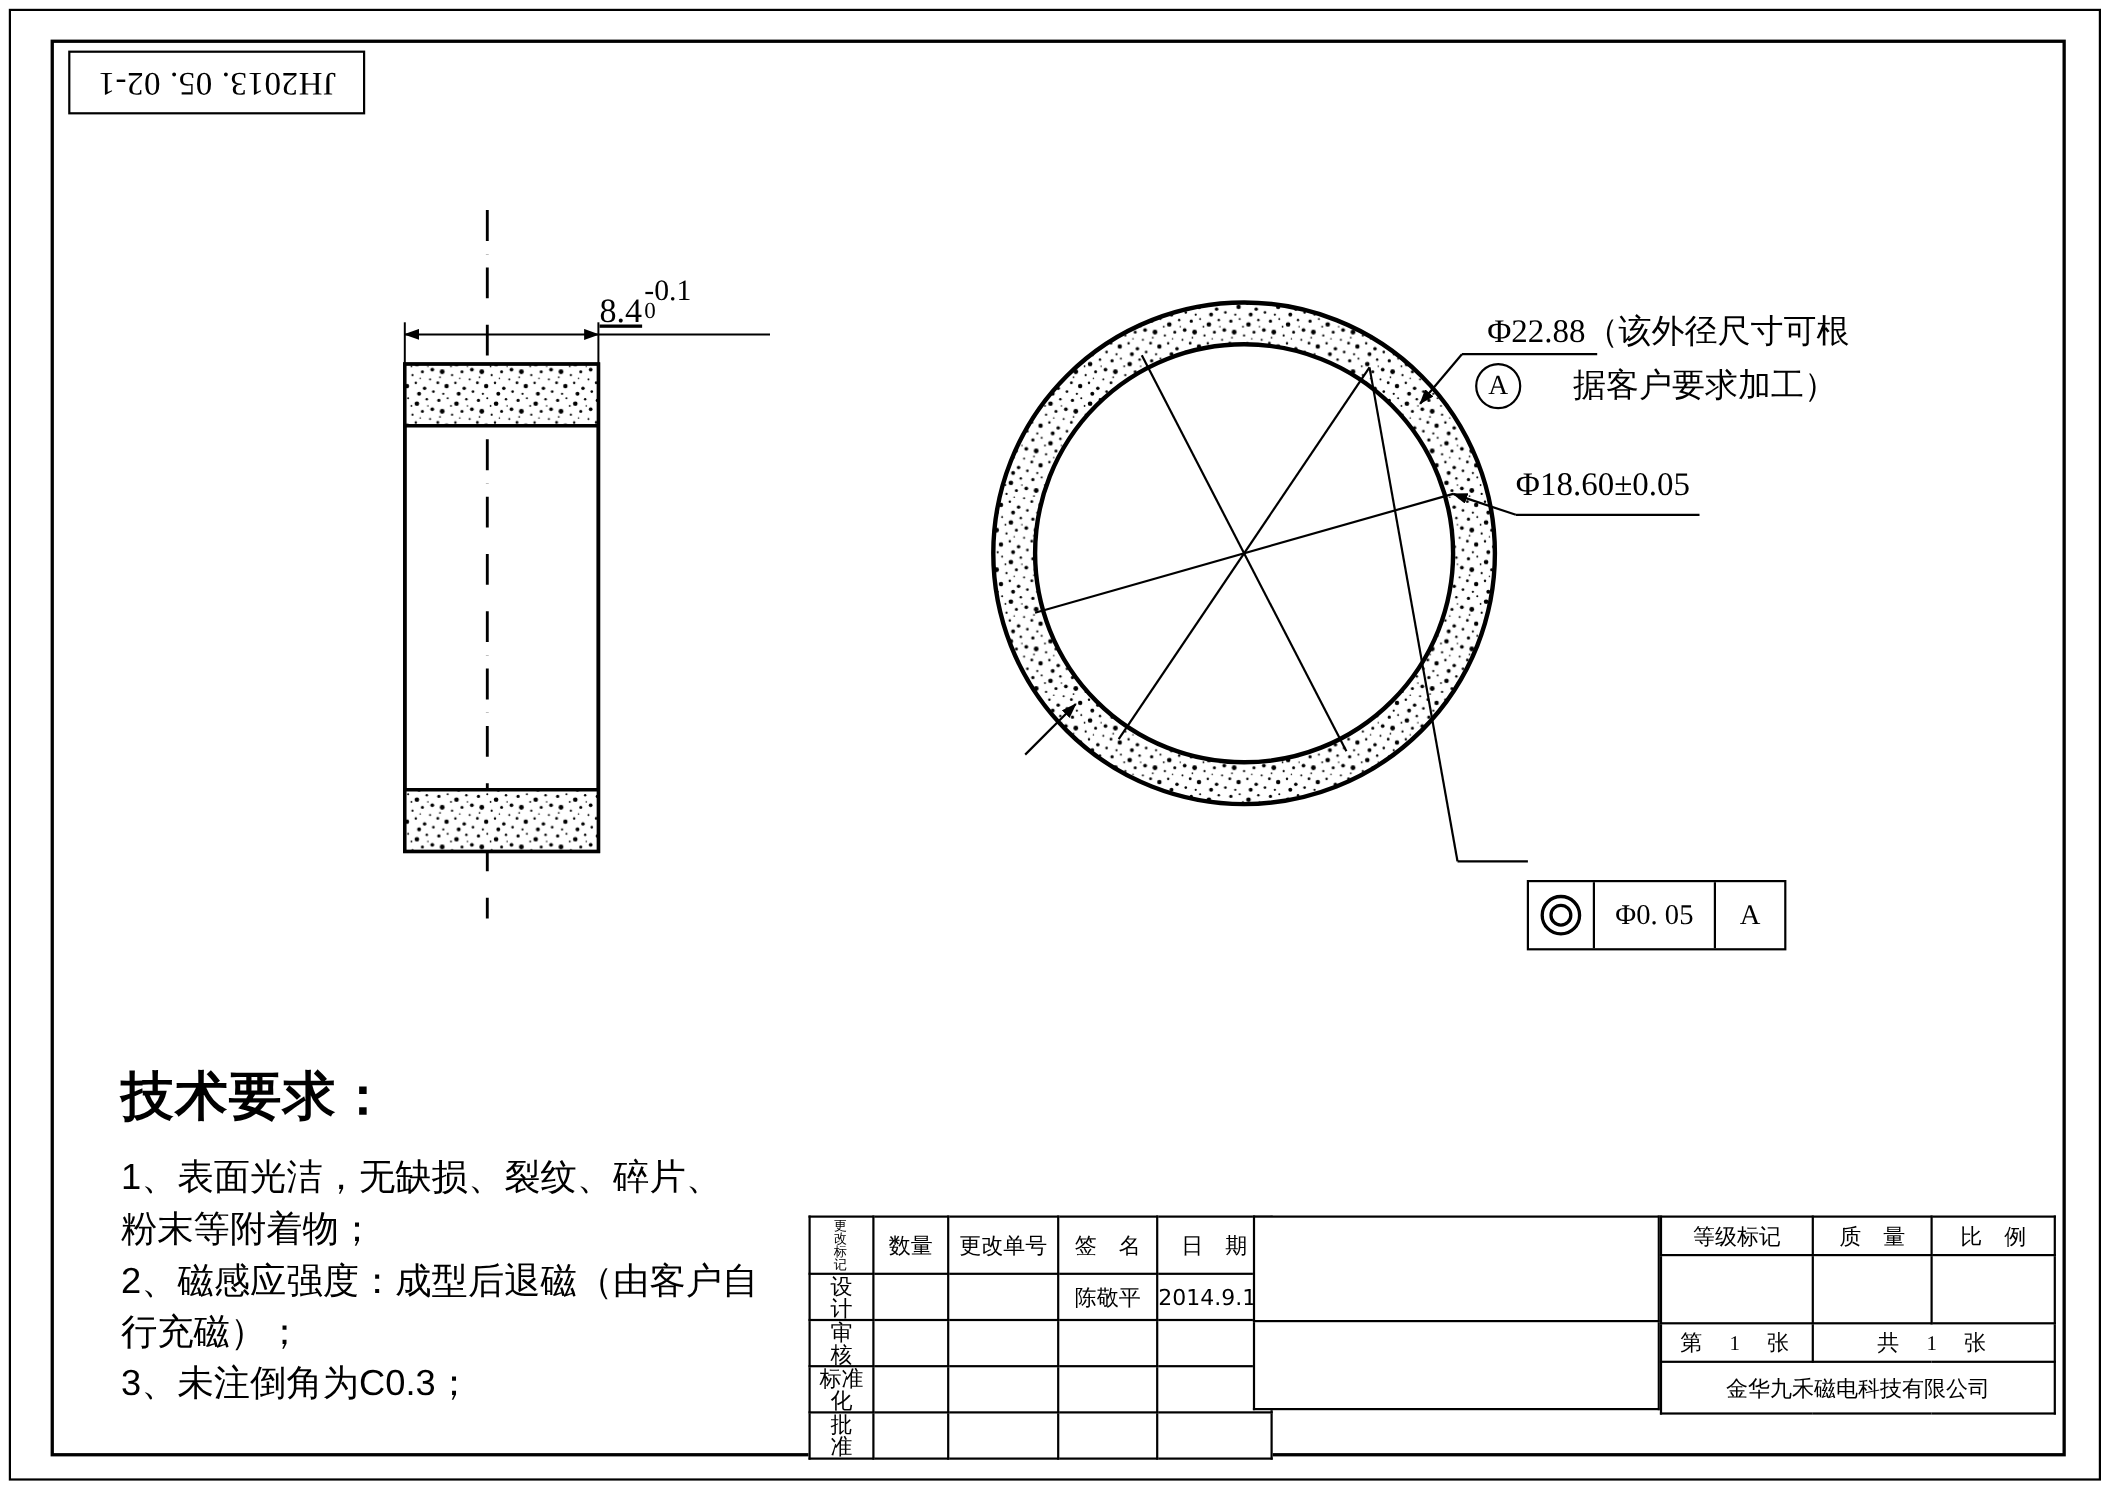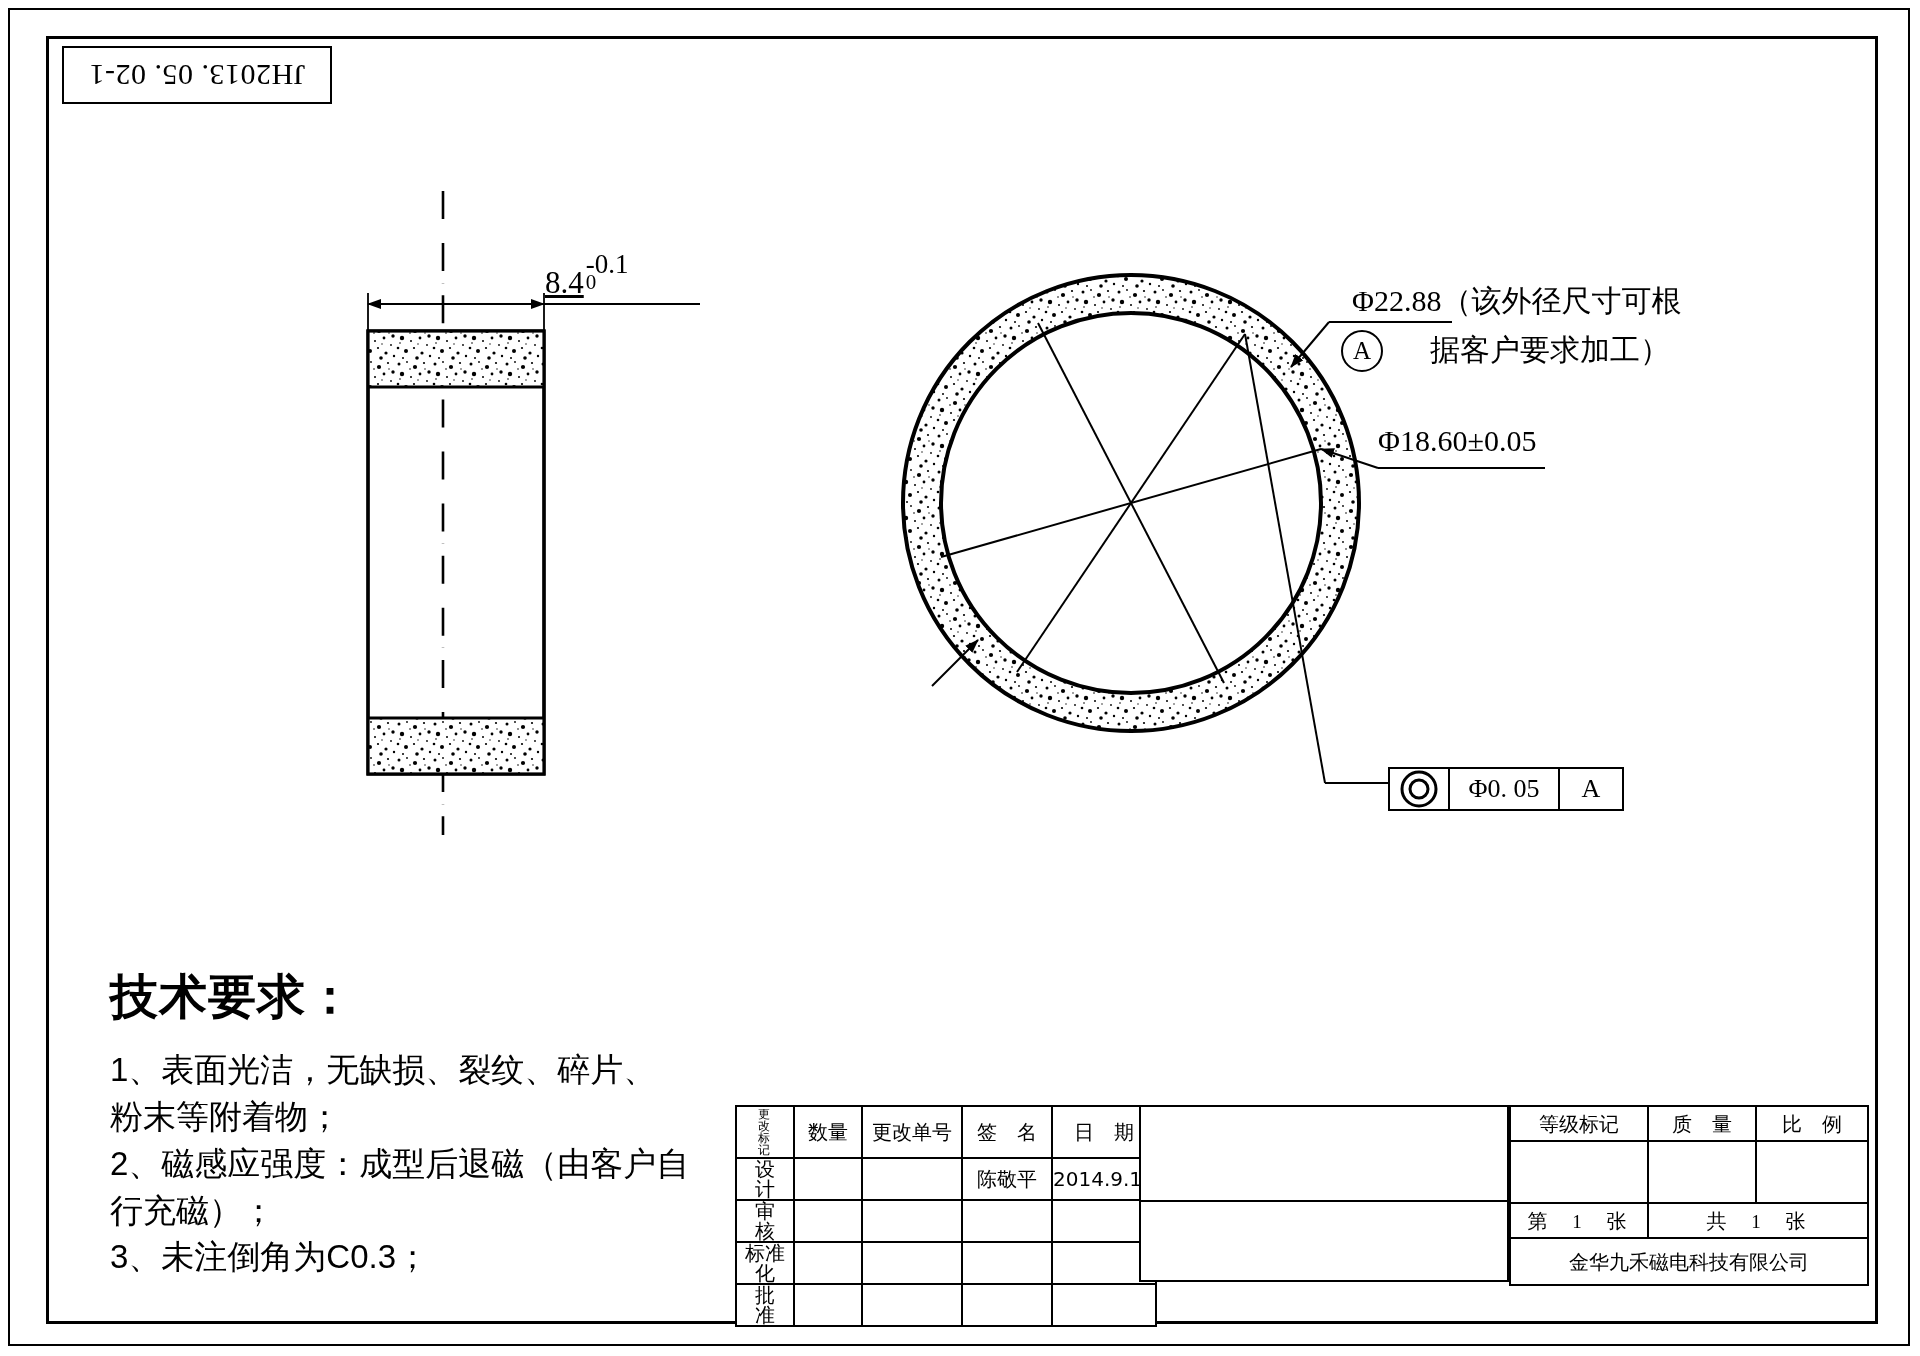--- a/index.html
+++ b/index.html
@@ -112,22 +112,22 @@
     border-radius: 50%;
     box-sizing: border-box;
     display: flex; align-items: center; justify-content: center;
     font-size: 25px;
     font-family: "Liberation Serif", serif;
     background: #fff;
   }
   
   .fcf {
     position: absolute;
-    left: 1388px; top: 767px;
-    height: 44px;
+    left: 1388px; top: 800px;
+    height: 64px;
     display: flex;
     border: 2.5px solid #000;
     box-sizing: border-box;
     background: #fff;
   }
   .fcf > div {
     display: flex;
     align-items: center;
     justify-content: center;
     border-right: 2.5px solid #000;

